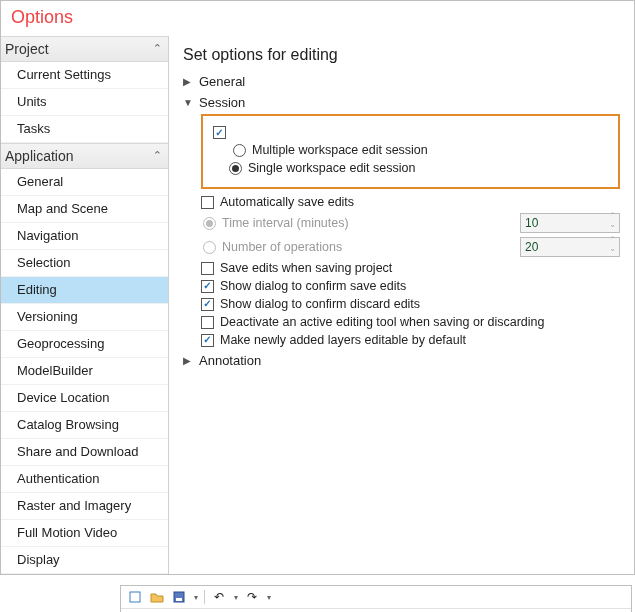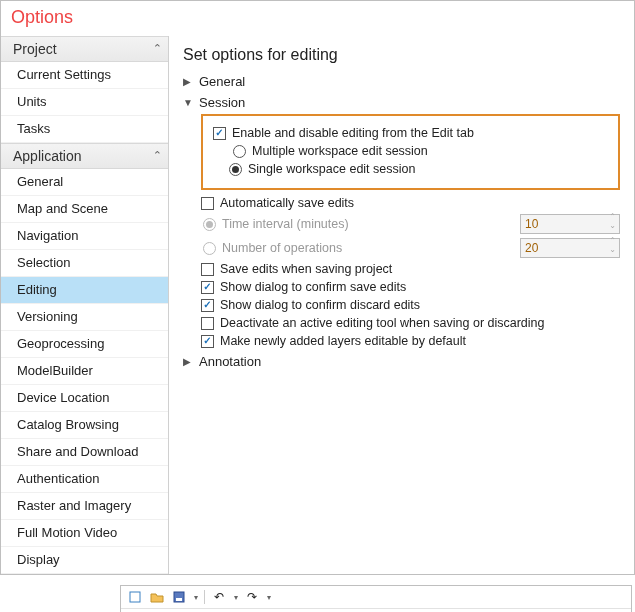--- a/index.html
+++ b/index.html
@@ -2,41 +2,41 @@
 <html><head>
 <meta charset="utf-8">
 <style>
   * { box-sizing: border-box; margin: 0; padding: 0; }
   body { font-family: "Segoe UI", Arial, sans-serif; font-size: 12px; color: #222; background: #fff; width: 635px; }
   .window { border: 1px solid #bfbfbf; }
   .title { color: #ef4444; font-size: 18px; padding: 6px 10px 8px 10px; }
   .main { display: flex; }
   .sidebar { width: 168px; border-right: 1px solid #d0d0d0; position: relative; }
   .sidebar-inner { position: relative; }
-  .group-header { background: linear-gradient(#f3f3f3,#e9e9e9); border-top:1px solid #d8d8d8; border-bottom:1px solid #d8d8d8; padding: 4px 12px; font-size: 14px; color:#333; position: relative; }
+  .group-header { background: linear-gradient(#f3f3f3,#e9e9e9); border-top:1px solid #d8d8d8; border-bottom:1px solid #d8d8d8; padding: 4px 4px; font-size: 14px; color:#333; position: relative; }
   .chev { position:absolute; right:6px; top:5px; color:#666; font-size:11px; }
   .sb-item { padding: 4px 10px 4px 16px; cursor: default; font-size: 13px; line-height:18px; border-bottom:1px solid #f0f0f0; }
   .sb-item.selected { background:#b9e0f7; font-weight:normal; }
   .content { flex:1; padding: 10px 14px 8px 14px; }
   .heading { font-size: 16px; margin-bottom: 10px; }
   .sect { margin: 6px 0; }
   .sect-row { display:flex; align-items:center; gap:6px; margin:4px 0; }
   .sect-row .tri { font-size:10px; color:#555; width:10px; }
   .sect-title { font-size: 13px; font-weight: normal; }
   .highlight-box { border: 2px solid #e08a2a; padding: 6px 10px 8px 10px; margin: 2px 0 6px 18px; }
   .row { display:flex; align-items:center; gap:6px; margin:4px 0 4px 18px; font-size:12.5px; }
   .sub { margin-left: 20px; }
   .checkbox, .radio { width:13px; height:13px; border:1px solid #555; display:inline-flex; align-items:center; justify-content:center; font-size:10px; background:#fff; }
   .radio { border-radius:50%; }
   .radio.sel::after { content:""; width:7px; height:7px; border-radius:50%; background:#333; display:block; }
   .radio.disabled { border-color:#bbb; }
   .radio.disabled.sel::after { background:#bbb; }
   .checkbox.checked::after { content:"✓"; color:#1a6fb8; font-weight:bold; line-height:10px; }
   .disabled { color:#999; }
-  .spin { display:inline-flex; align-items:center; margin-left:auto; border:1px solid #bbb; background:#f4f4f4; width:100px; height:20px; padding:0 4px; color:#a16207; font-size:12px; position:relative; }
+  .spin { display:inline-flex; align-items:center; margin-left:auto; border:1px solid #bbb; background:#f4f4f4; width:100px; height:20px; padding:0 4px; color:#14532d; font-size:12px; position:relative; }
   .spin::after { content:"⌃\A⌄"; white-space:pre; position:absolute; right:3px; top:-3px; font-size:8px; line-height:9px; color:#aaa; }
 
   
   .ribbon-window { border:1px solid #bfbfbf; margin-top:10px; margin-left:120px; width:512px; }
   .qat { display:flex; align-items:center; gap:6px; padding:3px 6px; background:#fff; border-bottom:1px solid #e2e2e2; }
   .qat .qi { width:16px; height:16px; display:inline-flex; align-items:center; justify-content:center; font-size:12px; }
   .sep { width:1px; height:14px; background:#ccc; }
   .tabs { display:flex; gap:2px; padding: 4px 6px 0 6px; background:#fff; }
   .drop { font-size:8px; color:#666; margin-left:1px; }
   svg { display:block; }
@@ -83,21 +83,20 @@
 
       <div class="sect">
         <div class="sect-row">
           <span class="tri">▼</span>
           <span class="sect-title">Session</span>
         </div>
 
         <div class="highlight-box">
           <div class="row" style="margin-left:0">
             <span class="checkbox checked"></span>
-            <span>Enable and disable editing from the Edit tab</span>
           </div>
           <div class="row sub" style="margin-left:20px">
             <span class="radio"></span>
             <span>Multiple workspace edit session</span>
           </div>
           <div class="row sub" style="margin-left:16px">
             <span class="radio sel"></span>
             <span>Single workspace edit session</span>
           </div>
         </div>

